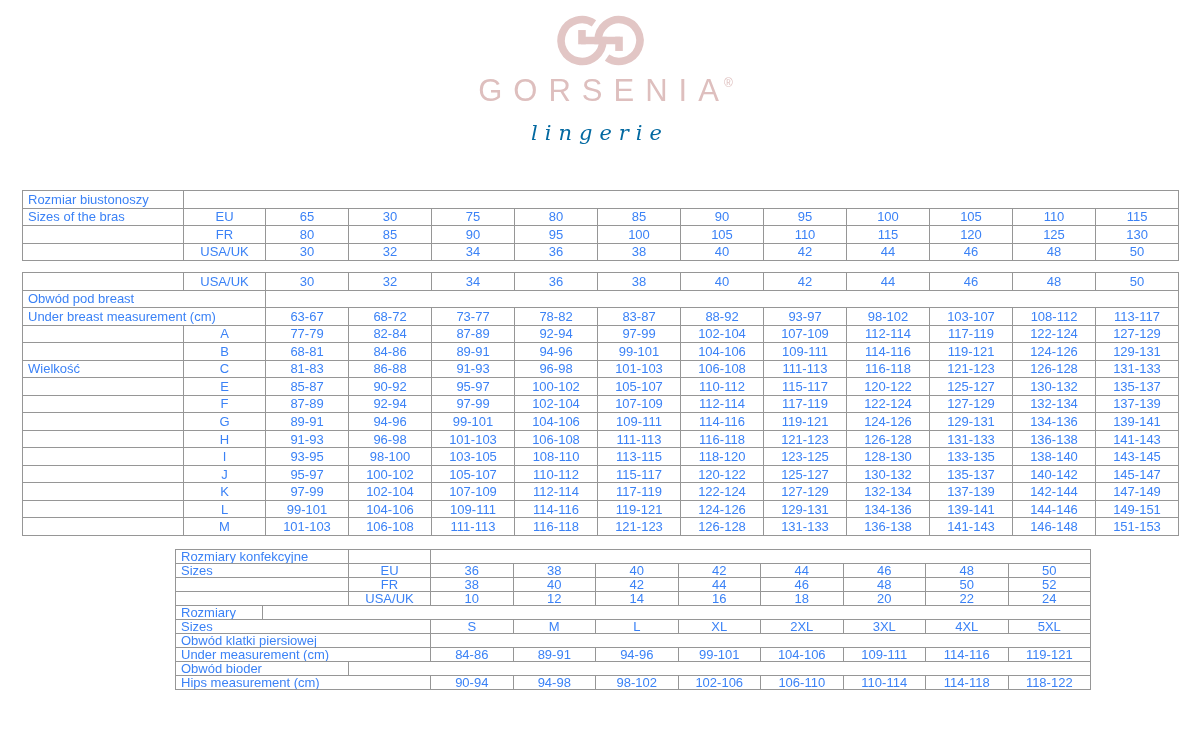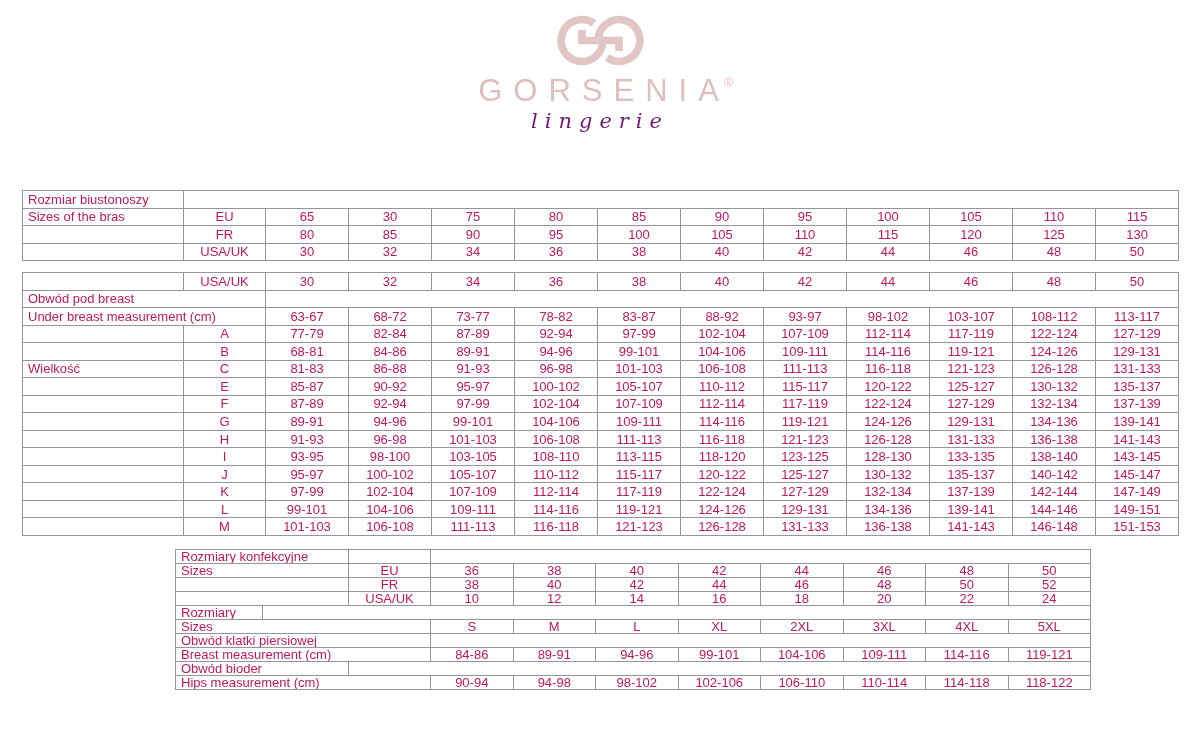--- a/index.html
+++ b/index.html
@@ -16,26 +16,26 @@
   .brand{
     font-size:31px;letter-spacing:11px;font-weight:400;
     color:#debfbe;white-space:nowrap;padding-left:11px;line-height:1.1;
   }
   .regmark{
     font-size:12px;letter-spacing:0;vertical-align:14px;margin-left:-6px;
     color:#debfbe;
   }
   .tagline{
     font-family:"DejaVu Serif",serif;font-style:italic;
-    font-size:21px;letter-spacing:7px;color:#701a75;margin-top:1px;
+    font-size:21px;letter-spacing:7px;color:#0369a1;margin-top:13px;
   }
   
   table{
     position:absolute;border-collapse:collapse;table-layout:fixed;
-    font-size:13px;color:#be185d;padding-left:21px;
+    font-size:13px;color:#3b82f6;padding-left:21px;
   }
   td{
     border:1px solid #969696;overflow:hidden;white-space:nowrap;
     padding:0 2px;vertical-align:middle;line-height:1;
   }
   td.c{text-align:center;}
   td.l{text-align:left;padding-left:5px;}
   #t1{left:22px;top:190px;width:1156px;height:71px;}
   #t2{left:22px;top:272px;width:1156px;height:264px;}
   #t3{left:175px;top:549px;width:916px;height:129px;}
@@ -431,21 +431,21 @@
         <td class="c">2XL</td>
         <td class="c">3XL</td>
         <td class="c">4XL</td>
         <td class="c">5XL</td>
       </tr>
       <tr>
         <td colspan="3" class="l">Obwód klatki piersiowej</td>
         <td colspan="8" class="c"></td>
       </tr>
       <tr>
-        <td colspan="3" class="l">Breast measurement (cm)</td>
+        <td colspan="3" class="l">Under measurement (cm)</td>
         <td class="c">84-86</td>
         <td class="c">89-91</td>
         <td class="c">94-96</td>
         <td class="c">99-101</td>
         <td class="c">104-106</td>
         <td class="c">109-111</td>
         <td class="c">114-116</td>
         <td class="c">119-121</td>
       </tr>
       <tr>

